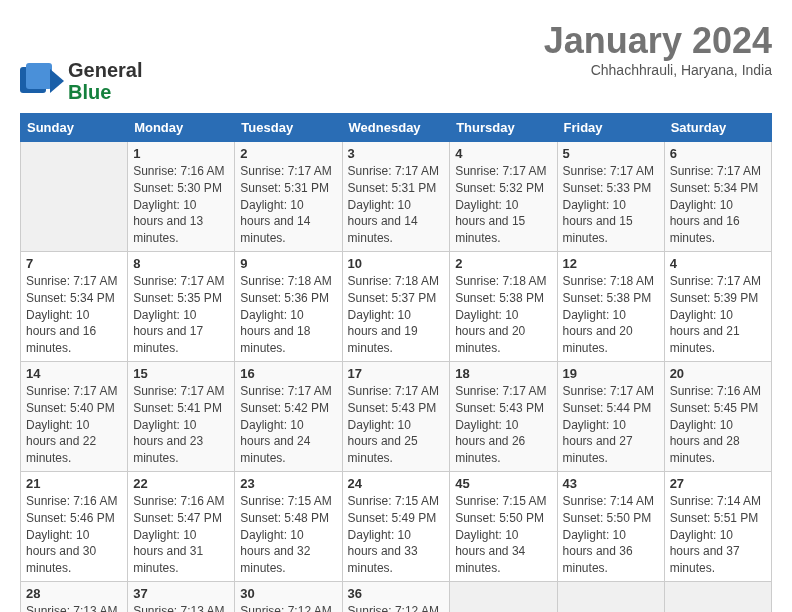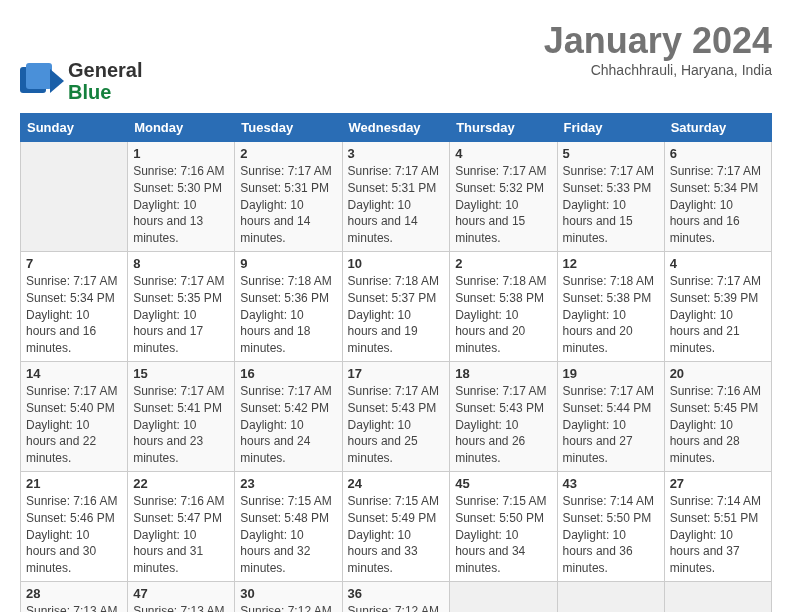--- a/index.html
+++ b/index.html
@@ -233,21 +233,21 @@
           <span class="day-num">27</span>
           <span class="day-info">Sunrise: 7:14 AM<br>Sunset: 5:51 PM<br>Daylight: 10 hours and 37 minutes.</span>
         </td>
       </tr>
       <tr>
         <td>
           <span class="day-num">28</span>
           <span class="day-info">Sunrise: 7:13 AM<br>Sunset: 5:52 PM<br>Daylight: 10 hours and 38 minutes.</span>
         </td>
         <td>
-          <span class="day-num">47</span>
+          <span class="day-num">37</span>
           <span class="day-info">Sunrise: 7:13 AM<br>Sunset: 5:53 PM<br>Daylight: 10 hours and 40 minutes.</span>
         </td>
         <td>
           <span class="day-num">30</span>
           <span class="day-info">Sunrise: 7:12 AM<br>Sunset: 5:54 PM<br>Daylight: 10 hours and 41 minutes.</span>
         </td>
         <td>
           <span class="day-num">36</span>
           <span class="day-info">Sunrise: 7:12 AM<br>Sunset: 5:55 PM<br>Daylight: 10 hours and 43 minutes.</span>
         </td>

